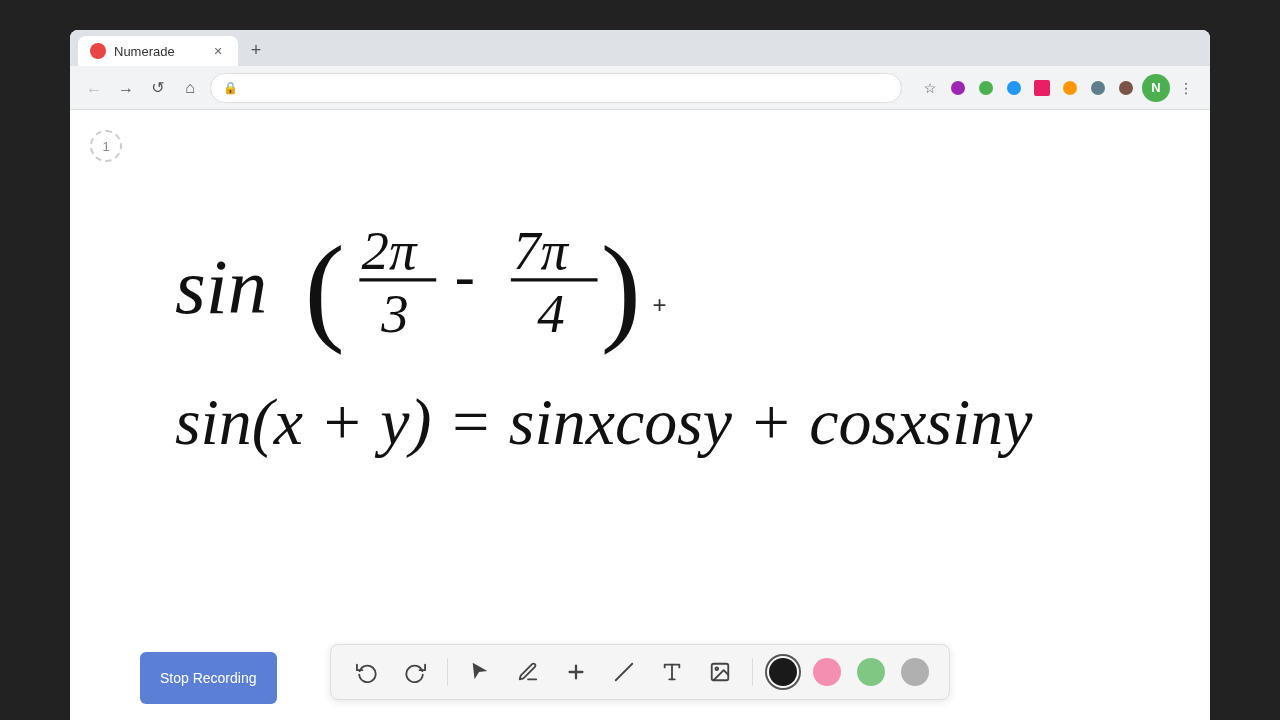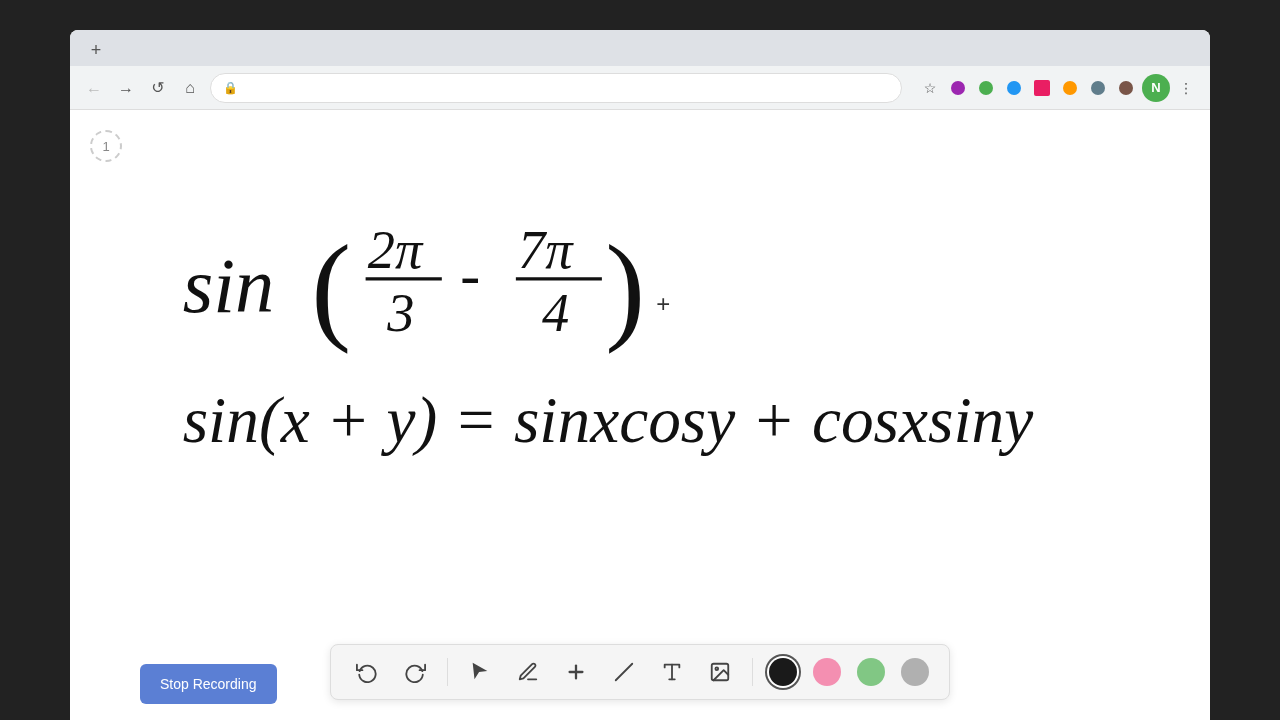--- a/index.html
+++ b/index.html
@@ -184,21 +184,21 @@
       align-items: center;
       justify-content: center;
       font-size: 13px;
       color: #888;
     }
 
     
     .math-content {
       position: absolute;
       top: 60px;
-      left: 80px;
+      left: 72px;
       right: 80px;
     }
 
     
     .math-svg {
       width: 100%;
     }
 
     
     .bottom-toolbar {
@@ -248,21 +248,21 @@
 
     
     .stop-recording-btn {
       position: absolute;
       bottom: 16px;
       left: 70px;
       background: #5b7fd4;
       color: white;
       border: none;
       border-radius: 6px;
-      padding: 12px 20px;
+      padding: 18px 20px;
       font-size: 14px;
       font-weight: 500;
       cursor: pointer;
       display: flex;
       align-items: center;
       gap: 6px;
     }
 
     
     .left-bar {
@@ -285,20 +285,25 @@
   </style>
 </head>
 <body>
 
 <div class="left-bar"></div>
 <div class="right-bar"></div>
 
 <div class="browser-window">
 
   <div class="tab-bar">
+    <div class="tab">
+      <div class="tab-favicon"></div>
+      <span class="tab-title">Numerade</span>
+      <div class="tab-close">✕</div>
+    </div>
     <div class="new-tab-btn">+</div>
   </div>
 
   <div class="address-bar-area">
     <div class="nav-btn disabled">
       <span>←</span>
     </div>
     <div class="nav-btn">
       <span>→</span>
     </div>

